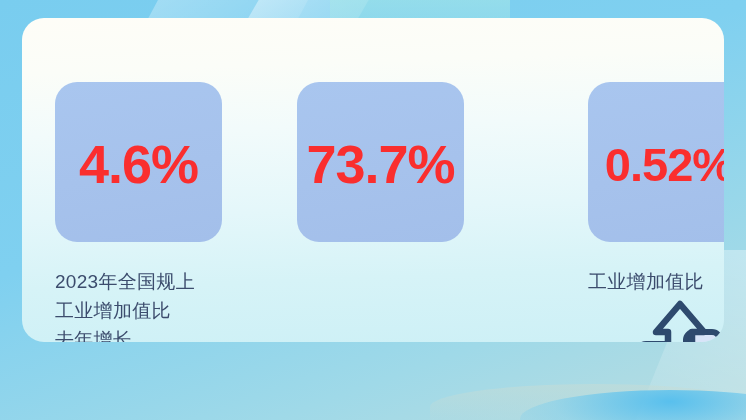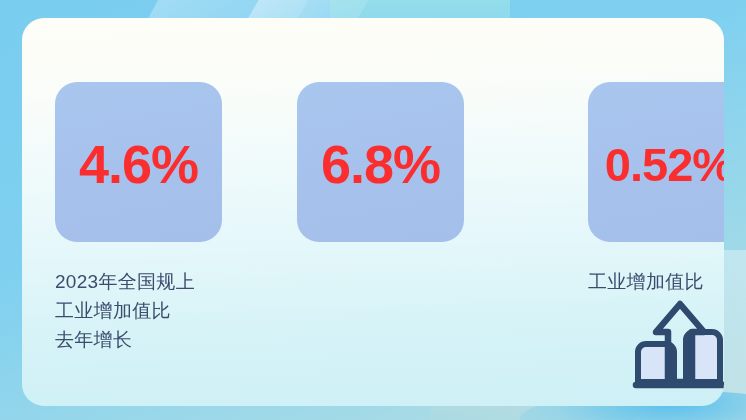--- a/index.html
+++ b/index.html
@@ -76,21 +76,21 @@
     border-radius: 50% 50% 0 0;
     background: linear-gradient(180deg, rgba(198,220,214,0.55), rgba(198,220,214,0.0));
   }
 
   
   #panel {
     position: absolute;
     left: 22px;
     top: 18px;
     width: 702px;
-    height: 388px;
+    height: 324px;
     border-radius: 22px;
     background: linear-gradient(178deg,
         #fefdf7 0%,
         #fbfdf8 16%,
         #f2fbfb 34%,
         #e4f7fa 58%,
         #d6f3f7 78%,
         #cdf0f6 100%);
     overflow: hidden;
   }
@@ -177,21 +177,21 @@
         <div class="stat-card">
           <span class="stat-value">4.6%</span>
         </div>
         <div class="stat-caption">2023年全国规上
 工业增加值比
 去年增长</div>
       </div>
 
       <div class="stat stat-2">
         <div class="stat-card">
-          <span class="stat-value">6.8%</span>
+          <span class="stat-value">73.7%</span>
         </div>
       </div>
 
       <div class="stat stat-3">
         <div class="stat-card wide">
           <span class="stat-value small">0.52%</span>
         </div>
         <div class="stat-caption">工业增加值比</div>
 
         <div class="growth-icon">

